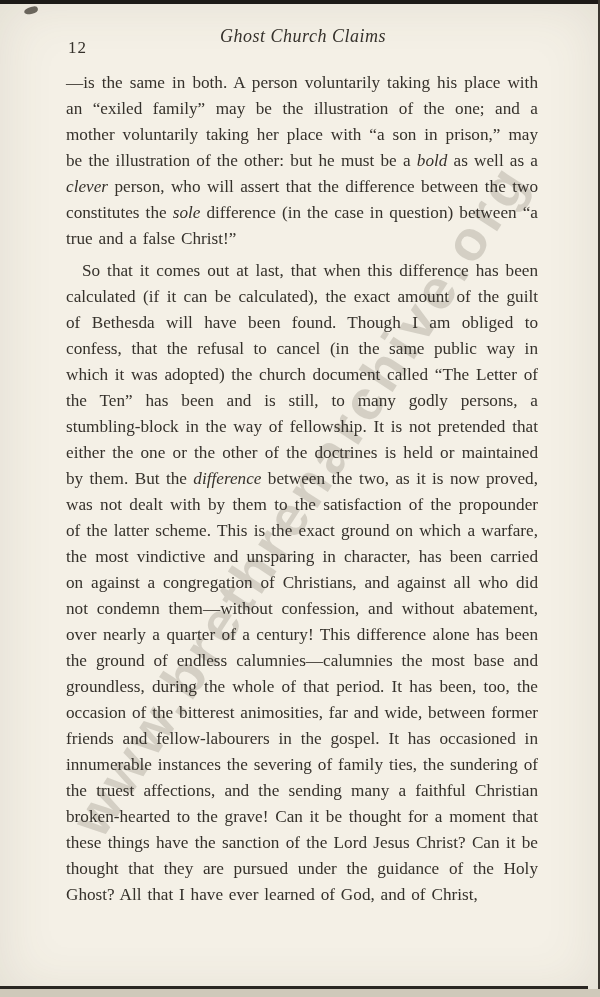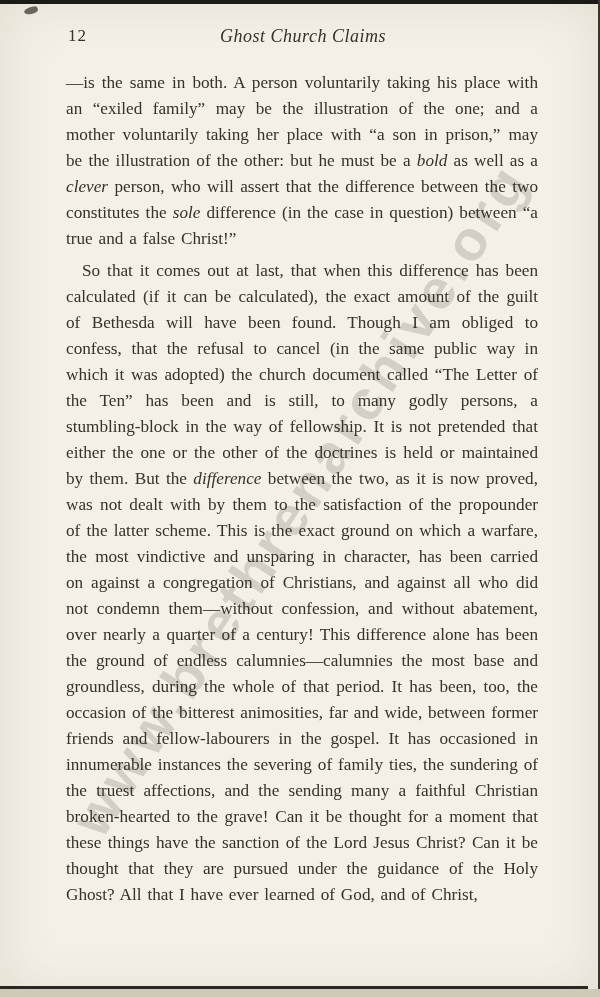--- a/index.html
+++ b/index.html
@@ -64,21 +64,21 @@
   }
   
   .header {
     position: relative;
     z-index: 2;
     height: 30px;
     margin: 26px 62px 0 68px;
   }
   .pagenum {
     position: absolute;
-    left: 0; top: 0;
+    left: 0; top: 12px;
     font-size: 17px;
     letter-spacing: 1px;
   }
   .runhead {
     position: absolute;
     left: 0; right: 0; top: 0;
     text-align: center;
     font-style: italic;
     font-size: 18px;
     letter-spacing: 0.5px;

